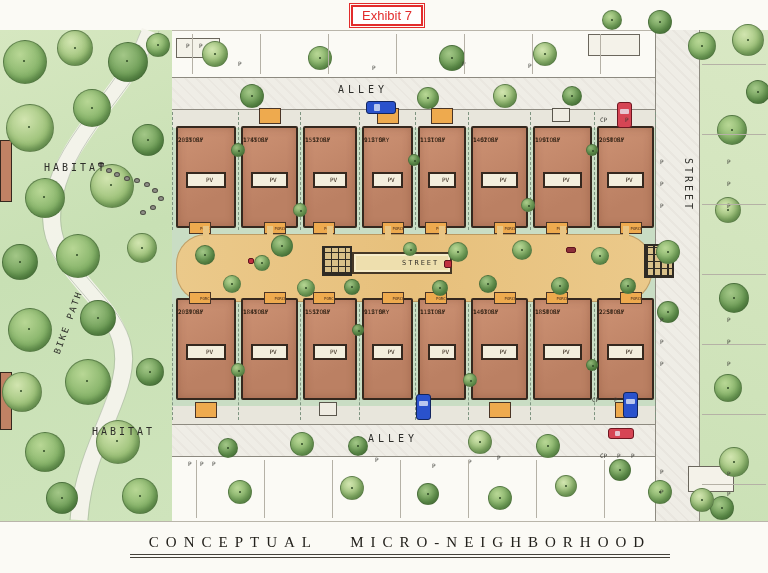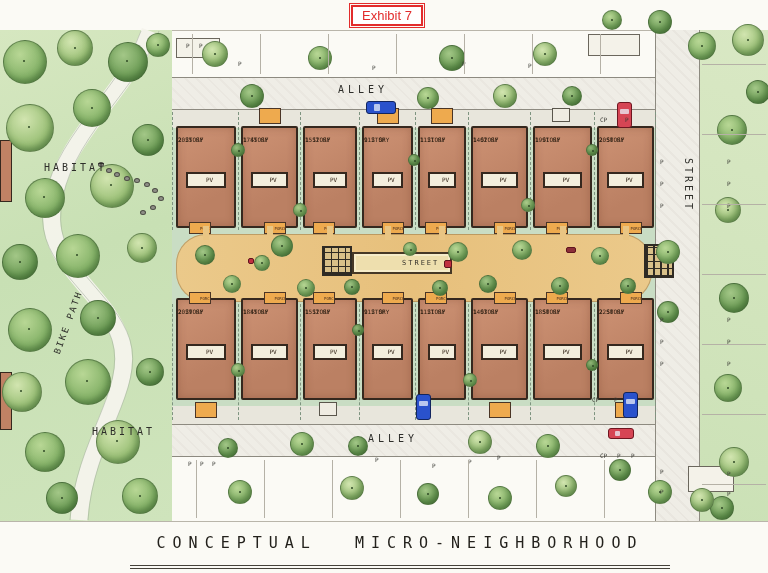--- a/index.html
+++ b/index.html
@@ -72,21 +72,21 @@
   #exhibit{left:351px;top:5px;padding:1px 9px;border:2px solid #e22c2c;outline:1px solid #e22c2c;
            outline-offset:1px;background:#fff;color:#e22c2c;
            font-family:"Liberation Sans",sans-serif;font-size:13px;letter-spacing:0;}
   #street-lbl{left:694px;top:158px;transform:rotate(90deg);transform-origin:0 0;}
   #bike-lbl{left:52px;top:352px;transform:rotate(-70deg);transform-origin:0 0;font-size:9px;letter-spacing:2px;}
   #habitat-top{left:44px;top:162px;}
   #habitat-bot{left:92px;top:426px;}
   #alley-top-lbl{left:166px;top:6px;letter-spacing:4px;}
   #alley-bot-lbl{left:196px;top:8px;letter-spacing:4px;}
   #title{left:130px;top:534px;width:540px;text-align:center;font-size:15px;letter-spacing:7px;
-         word-spacing:22px;color:#23211c;border-bottom:4px double #45423a;padding-bottom:13px;}
+         word-spacing:22px;color:#23211c;border-bottom:4px double #45423a;padding-bottom:3px;font-family:Liberation Serif, serif;}
   svg.overlay{left:0;top:0;pointer-events:none;}
 </style>
 </head>
 <body>
 
 <div id="stage">
 
   <div class="topline"></div>
   <div class="botline"></div>
   <div class="habitat"></div>

